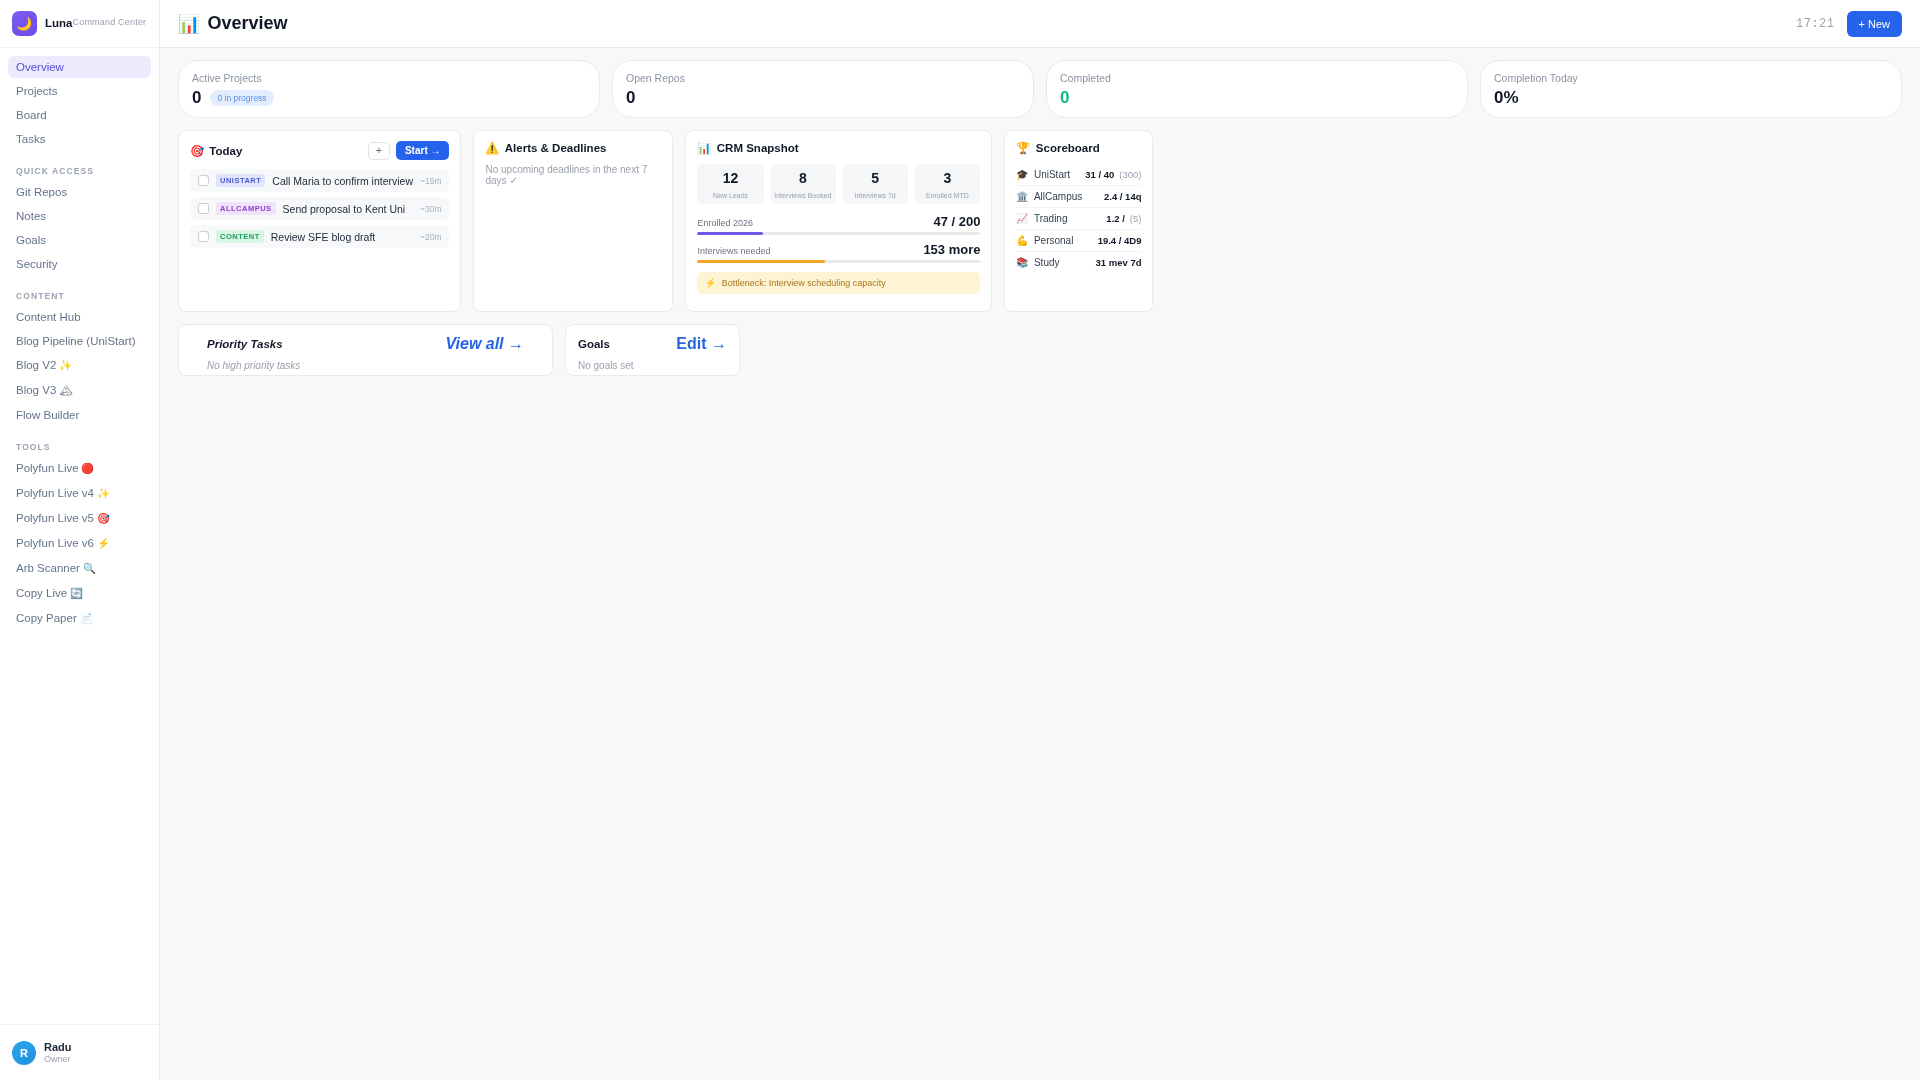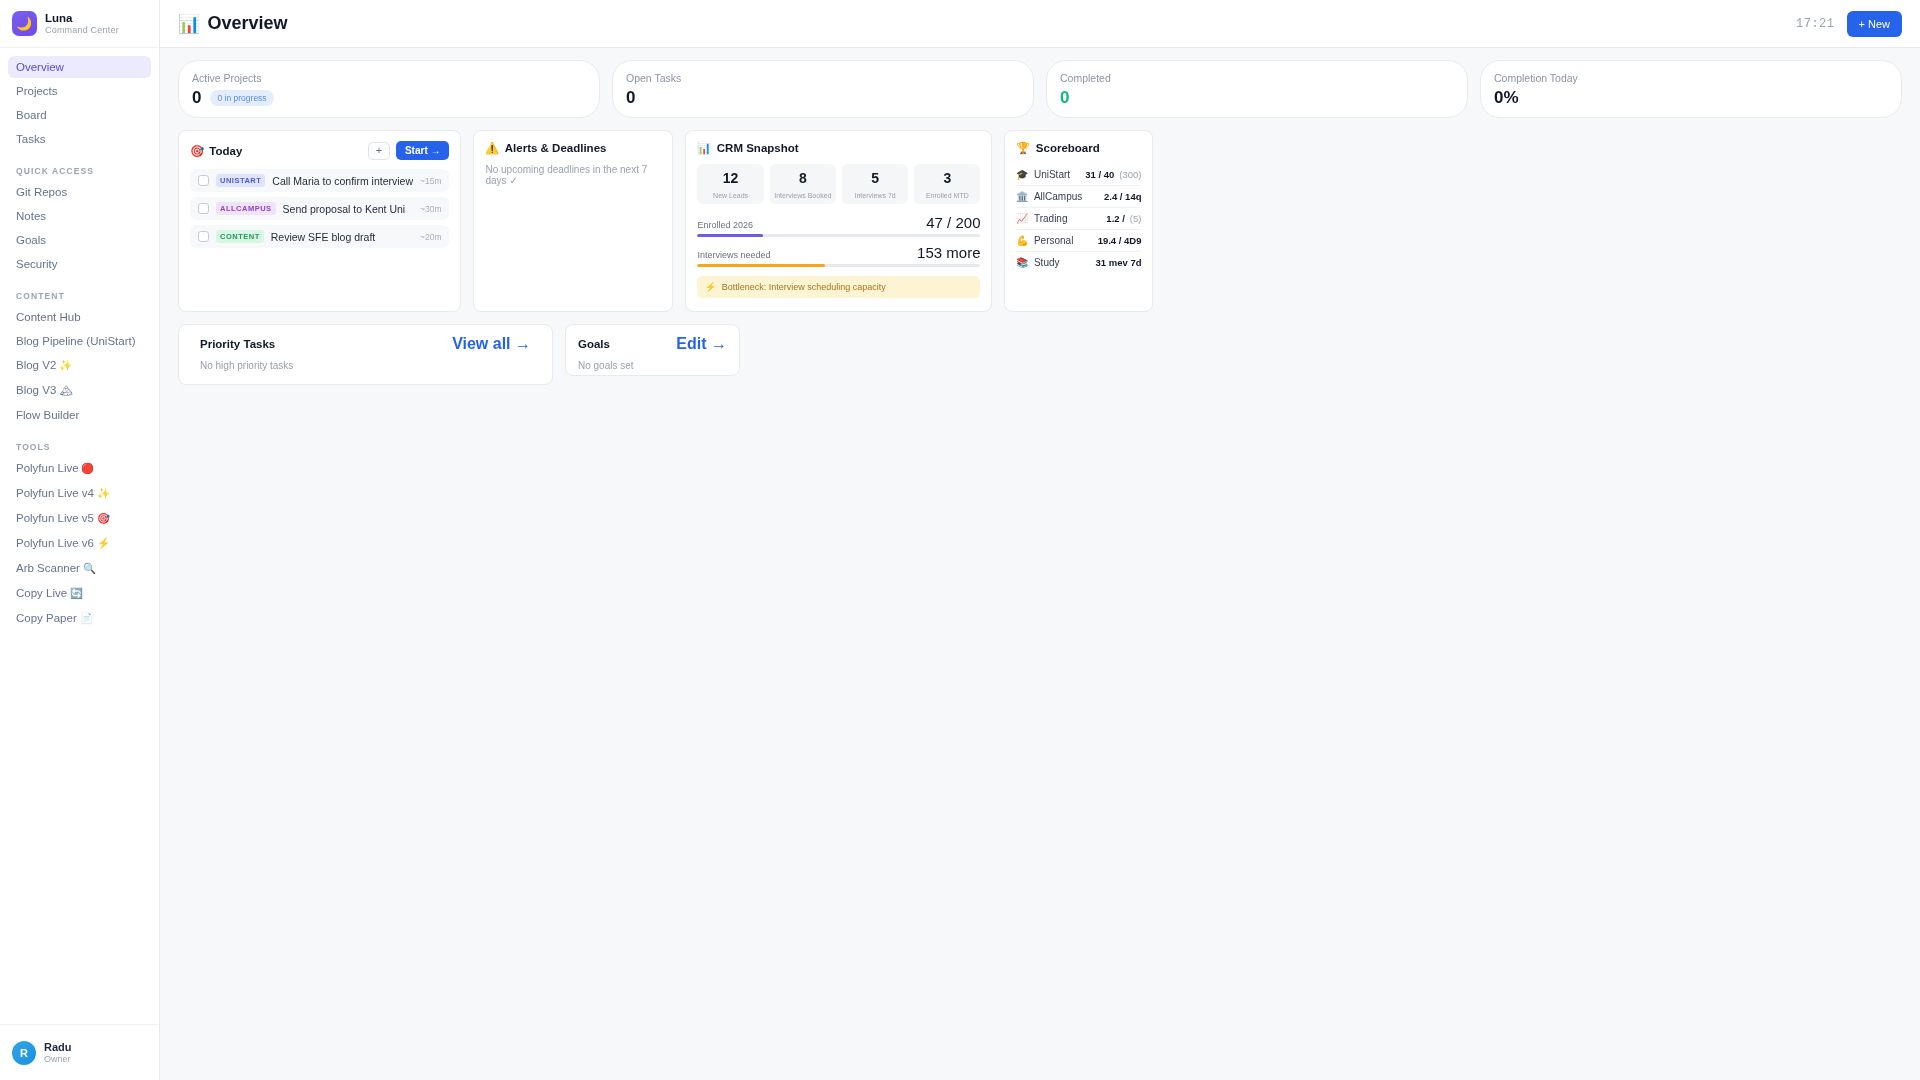--- a/index.html
+++ b/index.html
@@ -26,21 +26,21 @@
     border-bottom: 1px solid #eef0f3;
     height: 48px;
   }
   .brand-logo {
     width: 25px; height: 25px; border-radius: 7px;
     background: linear-gradient(145deg,#7c5cf0,#6d4bea);
     display: flex; align-items: center; justify-content: center;
     font-size: 13px; line-height: 1;
     flex: 0 0 25px;
   }
-  .brand-text { display: flex; flex-direction: column; line-height: 1.15; }
+  .brand-text { display: flex; line-height: 1.15; }
   .brand-name { font-size: 11.5px; font-weight: bold; color: #111827; }
   .brand-sub { font-size: 9px; color: #9aa3b0; letter-spacing: .2px; }
 
   .nav { padding: 8px 8px 0 8px; flex: 1 1 auto; overflow: hidden; }
   .nav-item {
     display: block; padding: 5px 8px; margin-bottom: 2px;
     font-size: 11.5px; color: #64748b; border-radius: 6px;
     white-space: nowrap; cursor: pointer;
   }
   .nav-item.active { background: #eceafd; color: #5b4bdb; }
@@ -150,21 +150,21 @@
   .metric {
     flex: 1 1 0; background: #f5f6f8; border-radius: 6px;
     padding: 6px 2px 5px 2px; text-align: center;
   }
   .metric-value { font-size: 14px; font-weight: bold; color: #111827; line-height: 1.2; }
   .metric-label { font-size: 7px; color: #98a1ae; margin-top: 5px; }
 
   .bar-block { margin-bottom: 7px; }
   .bar-row { display: flex; justify-content: space-between; align-items: baseline; margin-bottom: 3px; }
   .bar-label { font-size: 9px; color: #6b7280; }
-  .bar-value { font-size: 15px; font-weight: normal; color: #111827; }
+  .bar-value { font-size: 13px; font-weight: bold; color: #111827; }
   .bar-track { height: 3px; background: #e6e9ee; border-radius: 2px; overflow: hidden; }
   .bar-fill { height: 3px; border-radius: 2px; }
   .bar-fill.purple { background: #6d5ce7; }
   .bar-fill.orange { background: #f5a623; }
 
   .bottleneck {
     background: #fdf4d3; color: #a9741d; border-radius: 5px;
     font-size: 9px; padding: 6px 8px; display: flex; align-items: center; gap: 5px;
     margin-top: 9px;
   }
@@ -176,21 +176,21 @@
     font-size: 10px;
   }
   .score-row:last-child { border-bottom: none; }
   .score-emoji { font-size: 10px; flex: 0 0 auto; }
   .score-name { color: #374151; flex: 1 1 auto; white-space: nowrap; }
   .score-val { font-size: 9.5px; font-weight: bold; color: #111827; white-space: nowrap; }
   .score-sub { font-weight: normal; color: #9aa3b0; }
 
   
   .bottom { display: flex; gap: 12px; align-items: flex-start; }
-  .panel-priority { flex: 0 0 375px; height: 61px; padding: 10px 21px; }
+  .panel-priority { flex: 0 0 375px; height: 52px; padding: 10px 28px; font-style: italic; }
   .panel-recent { flex: 0 0 375px; height: 52px; padding: 10px 12px; }
   .panel-goals { flex: 0 0 175px; height: 52px; padding: 10px 12px; }
   .bottom-head { display: flex; align-items: center; justify-content: space-between; margin-bottom: 7px; }
   .bottom-title { font-size: 11.5px; font-weight: bold; color: #111827; }
   .link-action { font-size: 16px; color: #2563eb; font-weight: bold; cursor: pointer; }
 </style>
 </head>
 <body>
 
 <div class="app">
@@ -260,21 +260,21 @@
 
       <section class="stats">
         <div class="stat-card">
           <div class="stat-label">Active Projects</div>
           <div class="stat-row">
             <span class="stat-value">0</span>
             <span class="stat-badge">0 in progress</span>
           </div>
         </div>
         <div class="stat-card">
-          <div class="stat-label">Open Tasks</div>
+          <div class="stat-label">Open Repos</div>
           <div class="stat-row">
             <span class="stat-value">0</span>
           </div>
         </div>
         <div class="stat-card">
           <div class="stat-label">Completed</div>
           <div class="stat-row">
             <span class="stat-value green">0</span>
           </div>
         </div>

